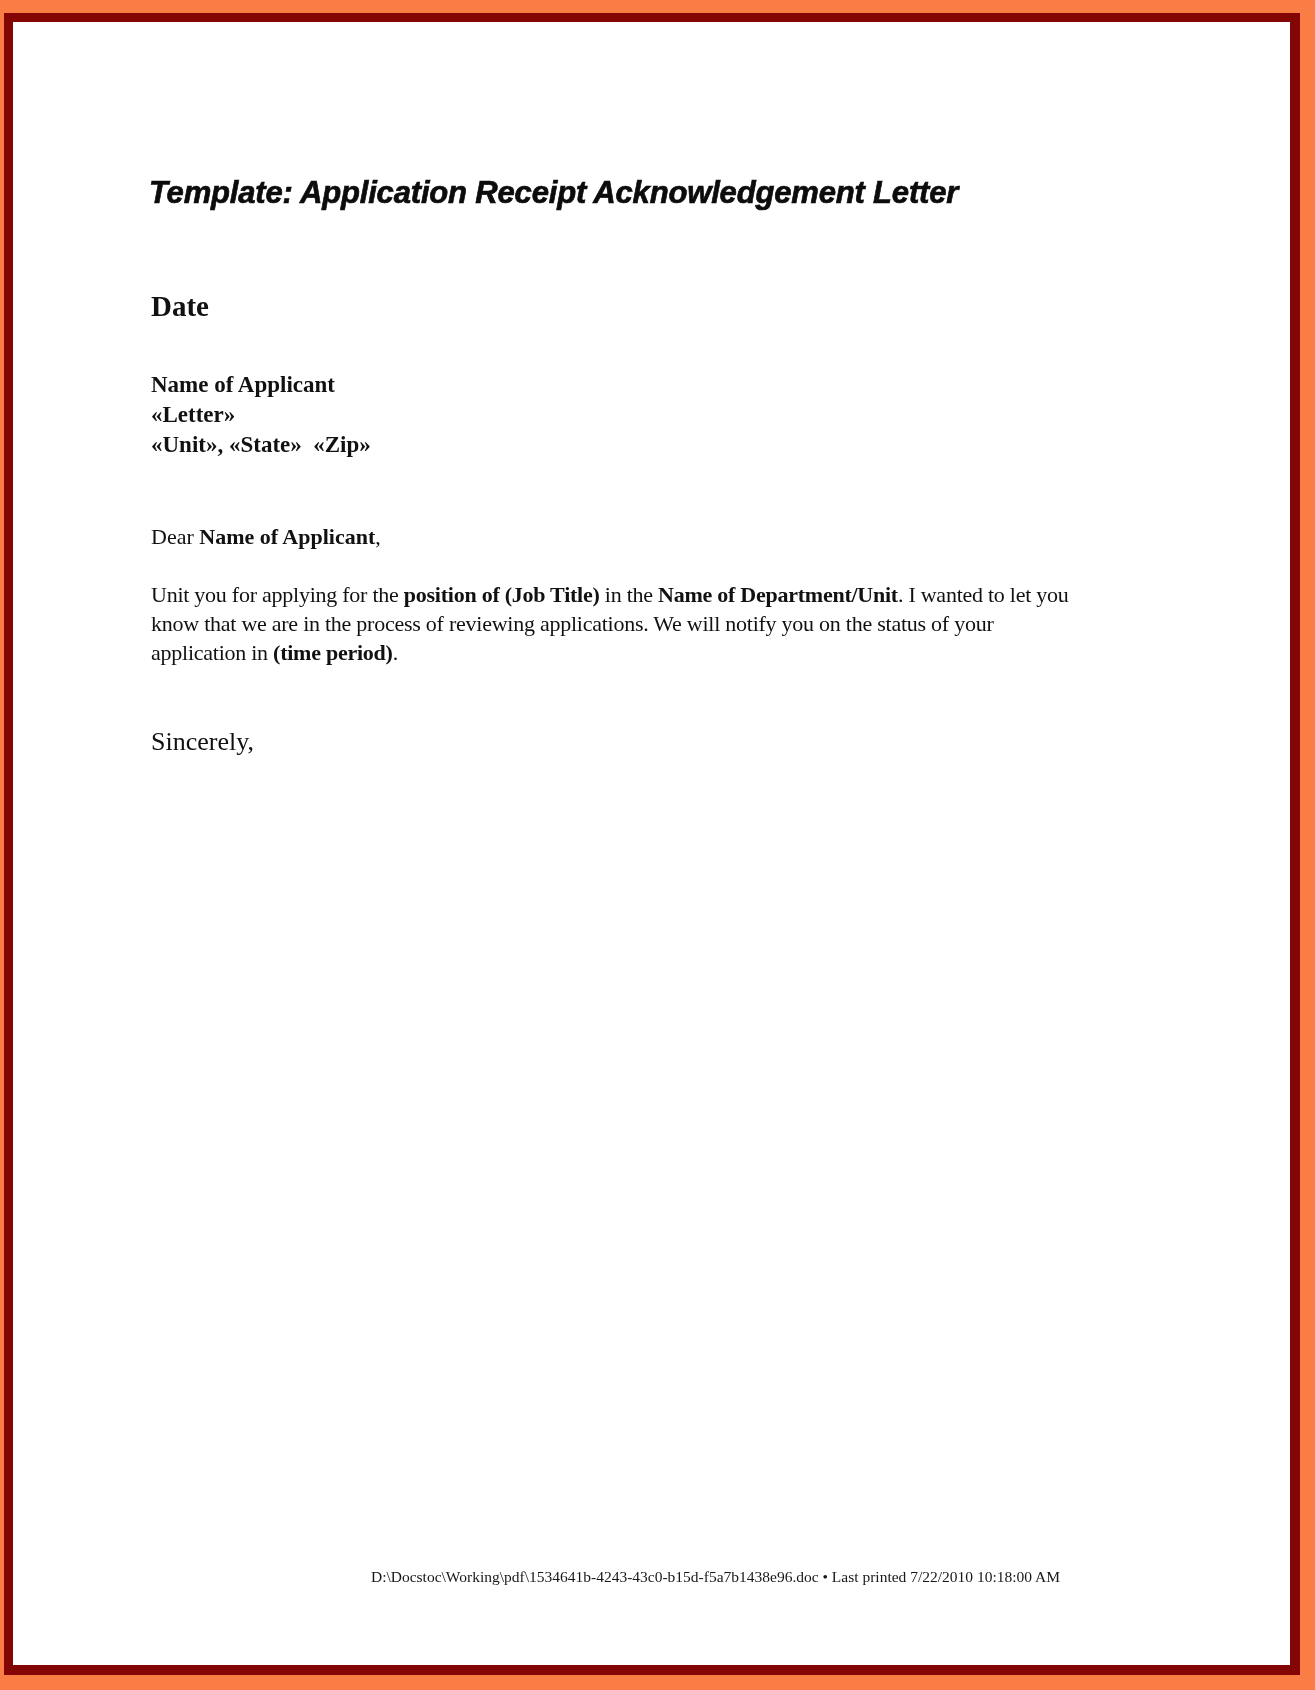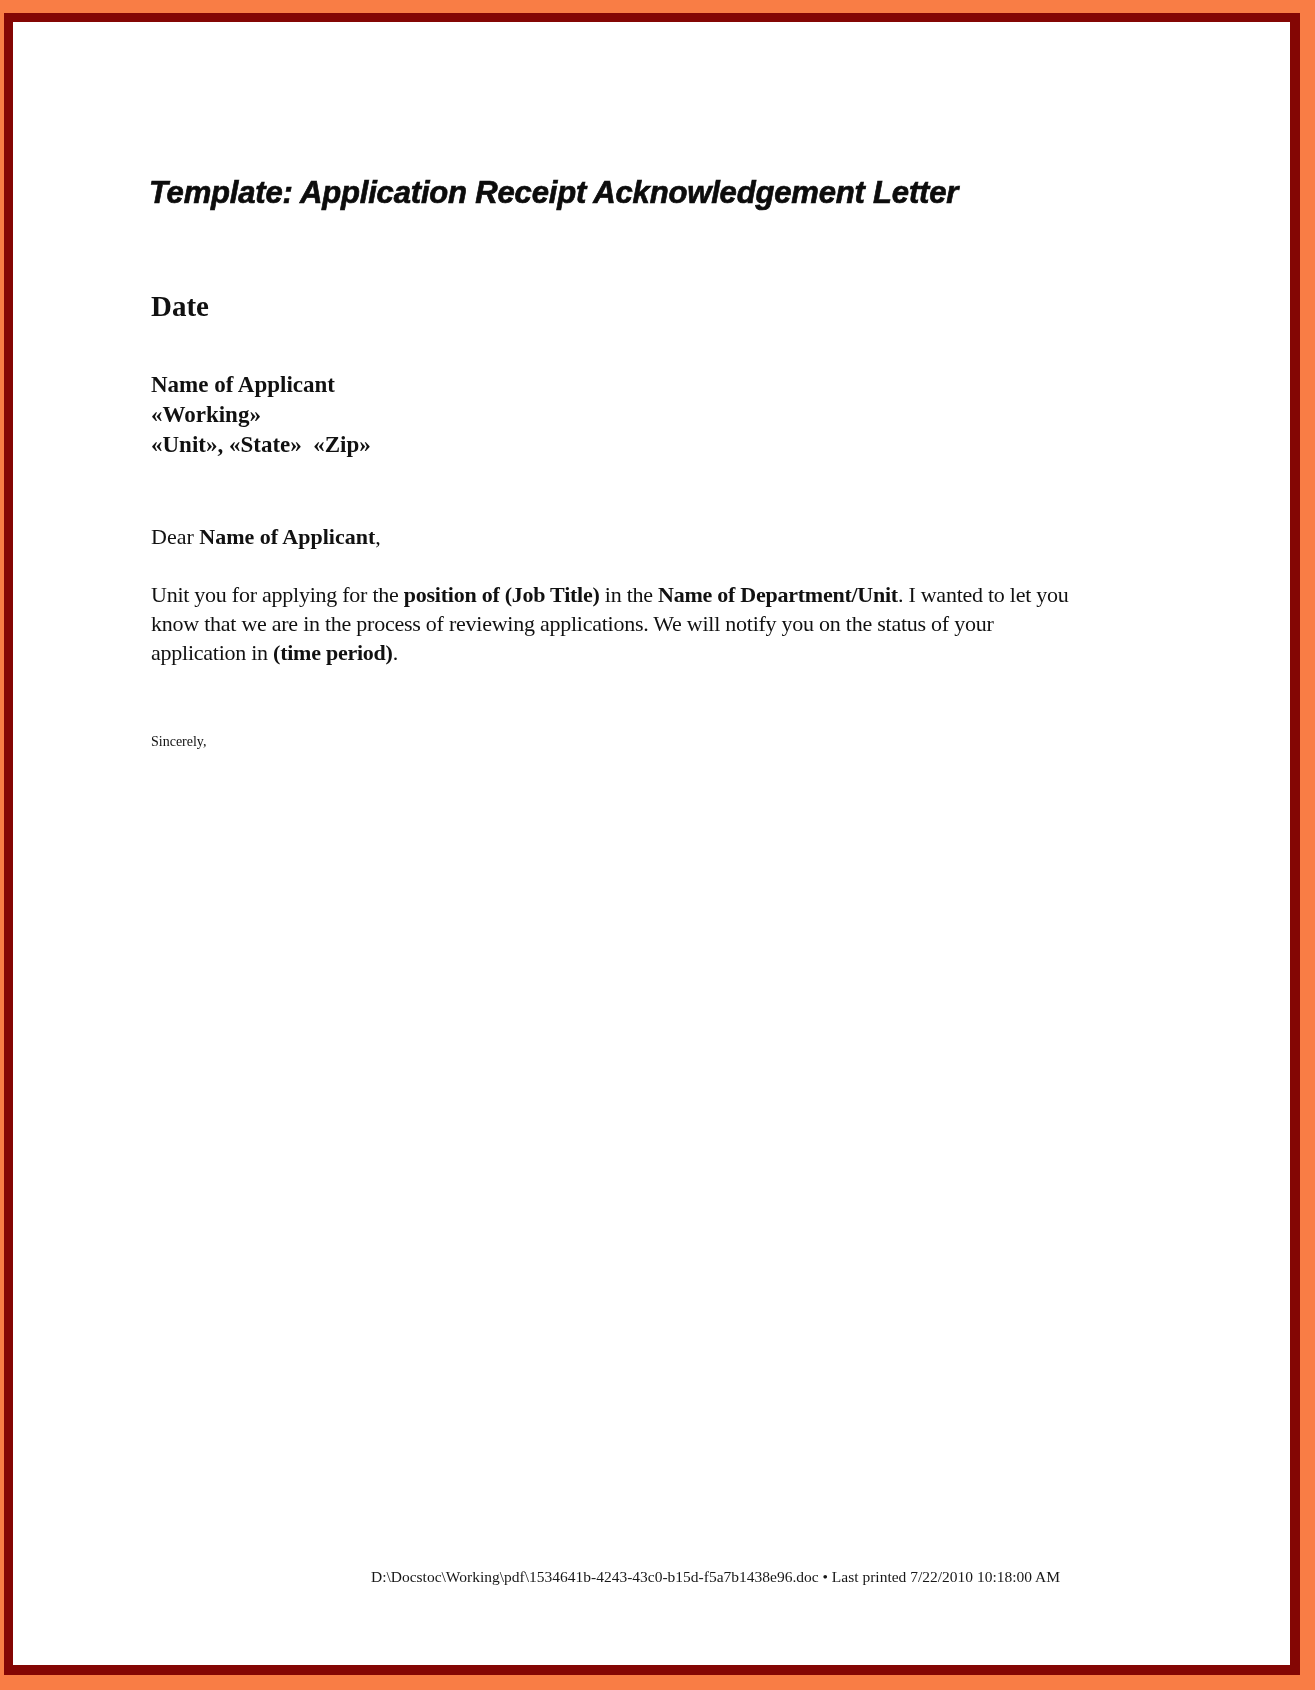--- a/index.html
+++ b/index.html
@@ -58,21 +58,21 @@
     font-size: 22px; line-height: 29px;
   }
   .para {
     position: absolute; left: 138px; top: 558px;
     width: 918px; margin: 0;
     font-size: 22px; line-height: 29px;
     letter-spacing: -0.25px;
   }
   .closing {
     position: absolute; left: 138px; top: 705px;
-    font-size: 14px; line-height: 29px; text-align: center;
+    font-size: 26px; line-height: 29px; text-align: center;
   }
   .signature {
     position: absolute; left: 138px; top: 862px;
     font-size: 23px; line-height: 28px; font-weight: bold;
   }
   .footer {
     position: absolute; left: 0; right: 0; top: 1545px;
     text-align: center;
     transform: translateX(64px);
     font-size: 15.5px; line-height: 19px;
@@ -86,21 +86,21 @@
 <div class="frame-outer">
   <div class="frame-inner">
     <div class="page">
 
       <h1 class="title">Template: Application Receipt Acknowledgement Letter</h1>
 
       <div class="date line">Date</div>
 
       <div class="recipient">
         <div class="line">Name of Applicant</div>
-        <div class="line">«Working»</div>
+        <div class="line">«Letter»</div>
         <div class="line">«Unit», «State»  «Zip»</div>
       </div>
 
       <div class="salutation line"><span>Dear </span><span class="b">Name of Applicant</span><span>,</span></div>
 
       <p class="para"><span>Unit you for applying for the </span><span class="b">position of (Job Title)</span><span> in the </span><span class="b">Name of Department/Unit</span><span>. I wanted to let you know that we are in the process of reviewing applications. We will notify you on the status of your application in </span><span class="b">(time period)</span><span>.</span></p>
 
       <div class="closing line">Sincerely,</div>
 
 

